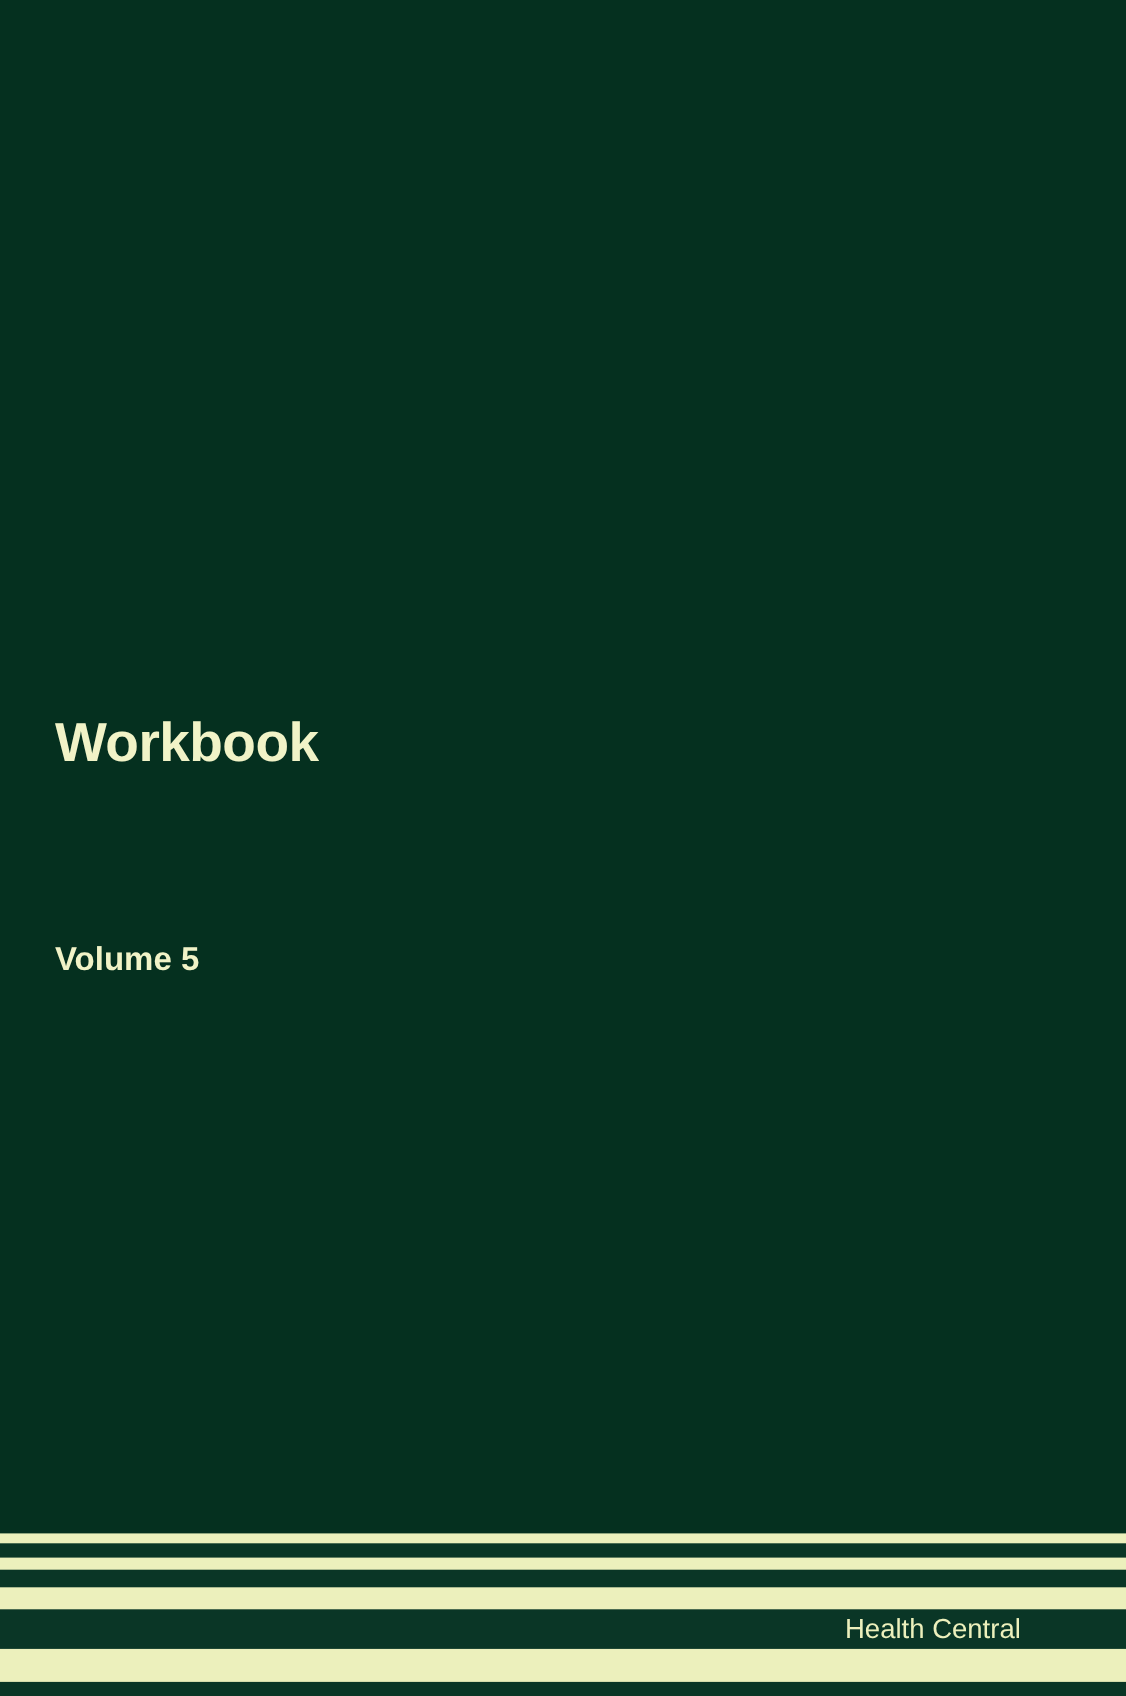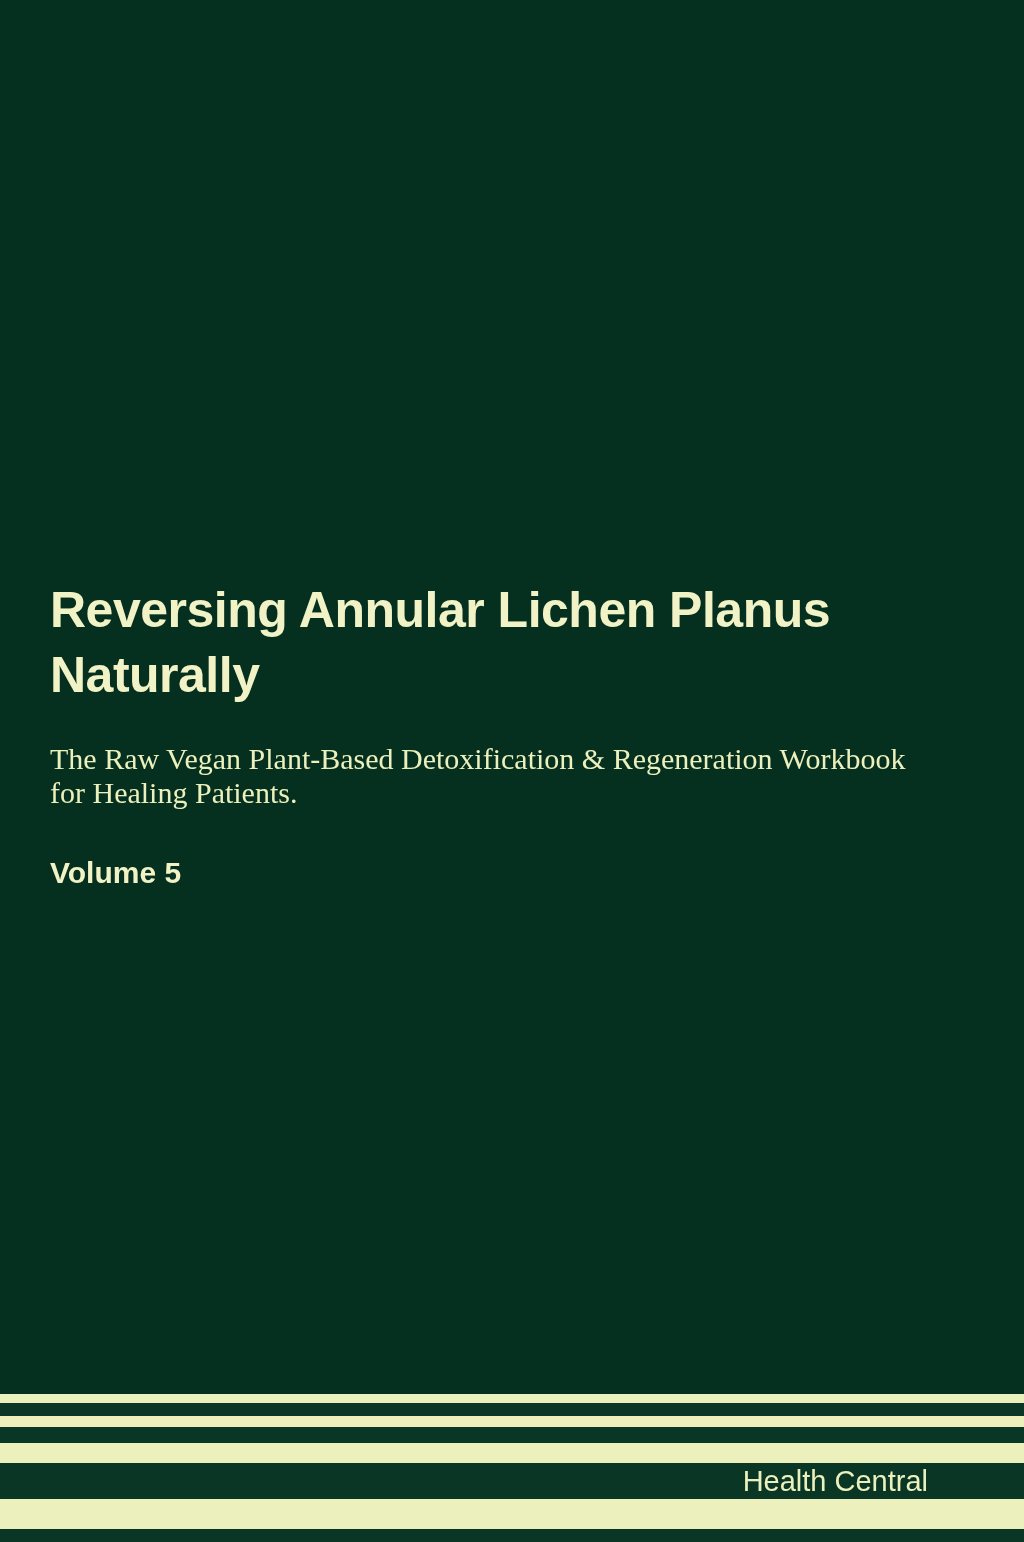--- a/index.html
+++ b/index.html
@@ -73,36 +73,35 @@
   .s2 { top: 22px; height: 11px; }
   .s3 { top: 49px; height: 20px; }
   .s4 { top: 105px; height: 30px; }
   .publisher {
     position: absolute;
     top: 69px;
     right: 96px;
     height: 36px;
     line-height: 36px;
     font-family: "Liberation Sans", "DejaVu Sans", sans-serif;
-    font-size: 29px;
+    font-size: 25px;
     font-weight: normal;
     color: var(--cream, #ecf0bc);
   }
 </style>
 </head>
 <body>
 
 <div class="cover">
 
   <h1 class="title">
-    <span>Reversing Annular Lichen Planus</span><br>
-    <span>Naturally</span>
+    <br>
+    <span>Workbook</span>
   </h1>
 
-  <p class="subtitle">The Raw Vegan Plant-Based Detoxification &amp; Regeneration Workbook for Healing Patients.</p>
 
   <p class="volume">Volume 5</p>
 
   <div class="stripes">
     <div class="stripe s1"></div>
     <div class="stripe s2"></div>
     <div class="stripe s3"></div>
     <div class="publisher">Health Central</div>
     <div class="stripe s4"></div>
   </div>

